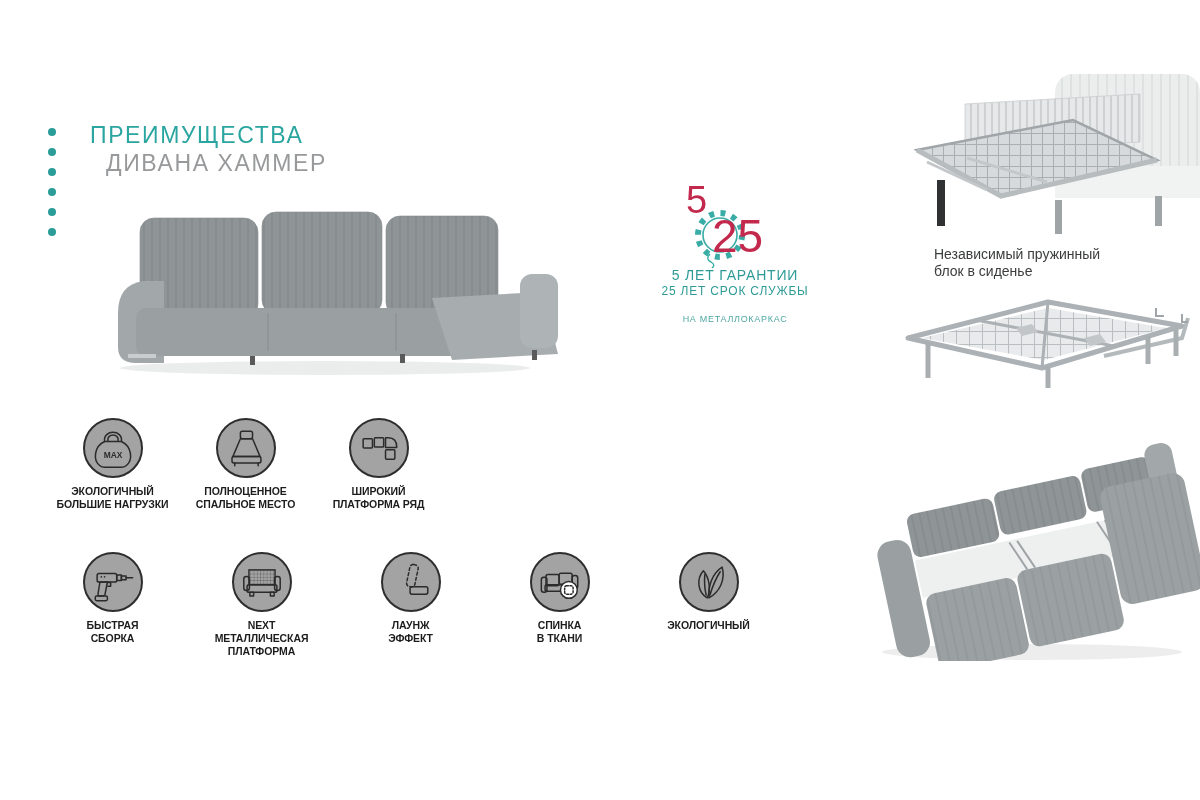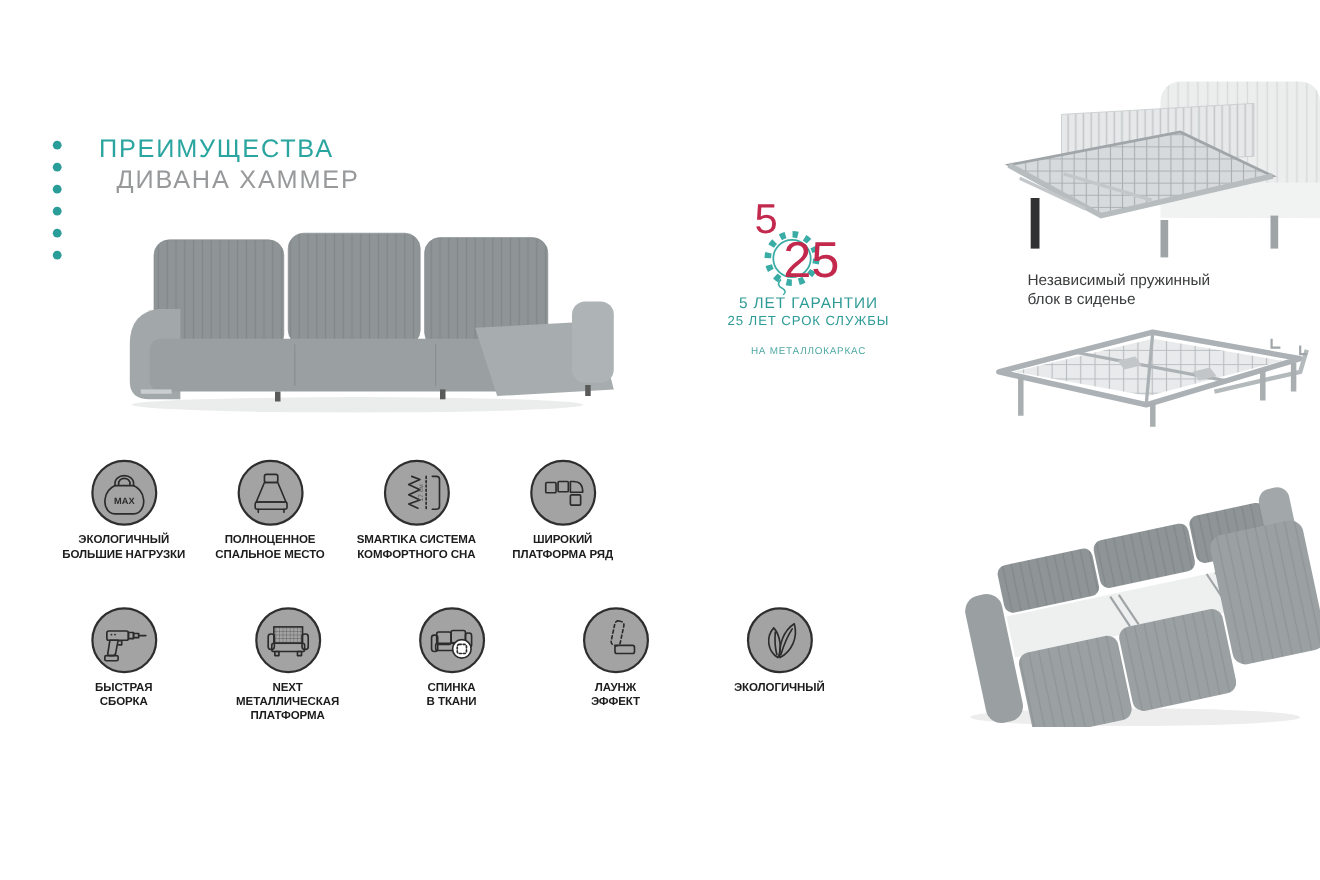--- a/index.html
+++ b/index.html
@@ -195,34 +195,20 @@
           <rect class="ic" x="15" y="39" width="31" height="7" rx="2"></rect>
           <path class="ic" d="M18,46 v3 M43,46 v3"></path>
         </svg>
       </div>
       <div class="flabel">
         <div>ПОЛНОЦЕННОЕ</div>
         <div>СПАЛЬНОЕ МЕСТО</div>
       </div>
     </div>
 
-    <div class="cell">
-      <div class="circle">
-        <svg width="56" height="56" viewBox="0 0 60 60">
-          <polyline class="ic" points="25,14 33,17 22,22 33,27 22,32 33,37 22,41 31,45"></polyline>
-          <line class="ic" x1="39" y1="14" x2="39" y2="46" stroke-dasharray="2 2.2" stroke-width="1"></line>
-          <path class="ic" d="M45,14 h4 q3,0 3,3 v26 q0,3 -3,3 h-4"></path>
-          <text transform="rotate(-90 35.5 30)" x="35.5" y="30" text-anchor="middle" font-family="Liberation Sans,sans-serif" font-size="6.5" fill="#5A5A5A" stroke="none">17 см</text>
-        </svg>
-      </div>
-      <div class="flabel">
-        <div>SMARTIKA СИСТЕМА</div>
-        <div>КОМФОРТНОГО СНА</div>
-      </div>
-    </div>
 
     <div class="cell">
       <div class="circle">
         <svg width="56" height="56" viewBox="0 0 60 60">
           <rect class="ic" x="13" y="20" width="10" height="10" rx="1"></rect>
           <rect class="ic" x="25" y="19" width="10" height="10" rx="1"></rect>
           <path class="ic" d="M37,19 h3 q9,0 9,10 v0.5 h-12 z"></path>
           <rect class="ic" x="37" y="32" width="10" height="10" rx="1"></rect>
         </svg>
       </div>
@@ -272,53 +258,53 @@
       <div class="flabel">
         <div>NEXT</div>
         <div>МЕТАЛЛИЧЕСКАЯ</div>
         <div>ПЛАТФОРМА</div>
       </div>
     </div>
 
     <div class="cell">
       <div class="circle">
         <svg width="56" height="56" viewBox="0 0 60 60">
+          <g transform="rotate(12 29 35)">
+            <rect class="ic" x="24.5" y="11" width="9" height="24" rx="3.5" stroke-dasharray="3 2.6" stroke-width="1.3"></rect>
+          </g>
+          <rect class="ic" x="29" y="35" width="19" height="8" rx="2"></rect>
+        </svg>
+      </div>
+      <div class="flabel">
+        <div>ЛАУНЖ</div>
+        <div>ЭФФЕКТ</div>
+      </div>
+    </div>
+
+    <div class="cell">
+      <div class="circle">
+        <svg width="56" height="56" viewBox="0 0 60 60">
           <rect class="ic" x="15" y="22" width="14" height="12" rx="2" stroke-width="1.4"></rect>
           <rect class="ic" x="29" y="20.5" width="14" height="12" rx="2" stroke-width="1.4"></rect>
           <rect class="ic" x="10" y="25" width="6" height="16" rx="2.6" stroke-width="1.4"></rect>
           <rect class="ic" x="43" y="23" width="6" height="14" rx="2.6" stroke-width="1.4"></rect>
           <rect class="ic" x="14" y="33" width="30" height="7" rx="2" stroke-width="1.4"></rect>
           <circle cx="39.5" cy="38.5" r="9" fill="#fff" stroke="#2B2B2B" stroke-width="1.6"></circle>
           <rect class="ic" x="35" y="34" width="9" height="9" rx="2" stroke-dasharray="2 1.7" stroke-width="1.2"></rect>
         </svg>
       </div>
       <div class="flabel">
         <div>СПИНКА</div>
         <div>В ТКАНИ</div>
       </div>
     </div>
 
     <div class="cell">
       <div class="circle">
         <svg width="56" height="56" viewBox="0 0 60 60">
-          <g transform="rotate(12 29 35)">
-            <rect class="ic" x="24.5" y="11" width="9" height="24" rx="3.5" stroke-dasharray="3 2.6" stroke-width="1.3"></rect>
-          </g>
-          <rect class="ic" x="29" y="35" width="19" height="8" rx="2"></rect>
-        </svg>
-      </div>
-      <div class="flabel">
-        <div>ЛАУНЖ</div>
-        <div>ЭФФЕКТ</div>
-      </div>
-    </div>
-
-    <div class="cell">
-      <div class="circle">
-        <svg width="56" height="56" viewBox="0 0 60 60">
           <path class="ic" d="M28,47 C18,41 16,27 24,18 C31,26 32,40 28,47 Z"></path>
           <path class="ic" d="M27,44 C25,36 25,28 25.5,22" stroke-width="1"></path>
           <path class="ic" d="M30,47 C29,35 33,21 44,14 C48,28 41,41 30,47 Z"></path>
           <path class="ic" d="M31,44 C34,34 38,25 42,19" stroke-width="1"></path>
         </svg>
       </div>
       <div class="flabel">
         <div>ЭКОЛОГИЧНЫЙ</div>
         <div></div>
       </div>

